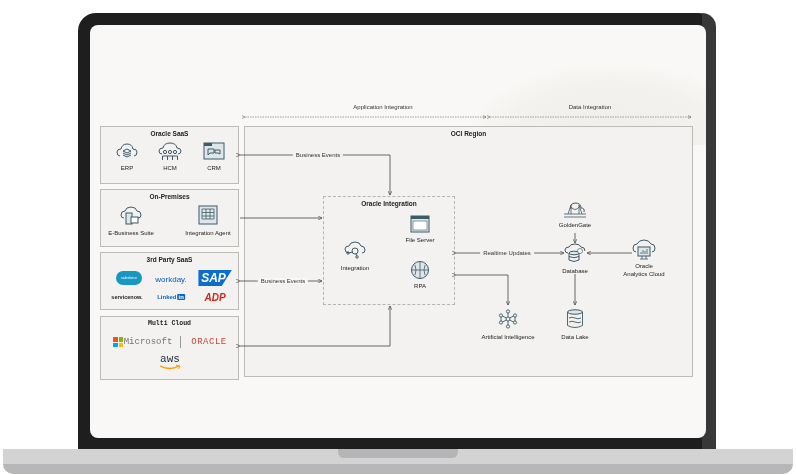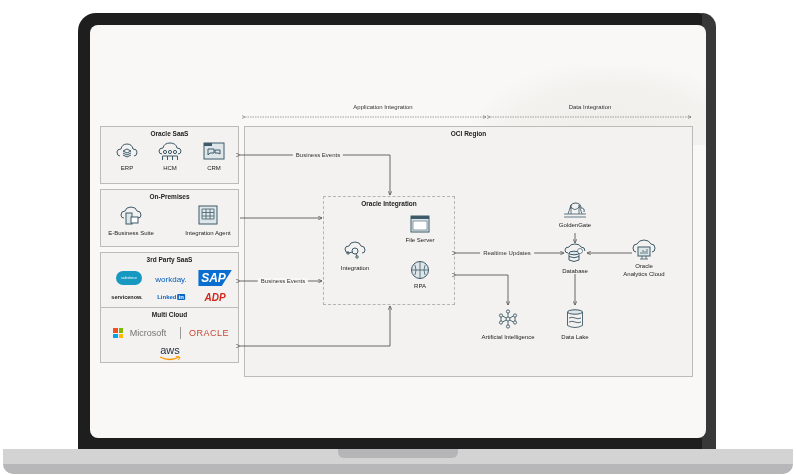--- a/index.html
+++ b/index.html
@@ -78,21 +78,21 @@
     <div class="logo" style="left:28px; top:25px; width:26px; height:14px; background:#1798c1; border-radius:8px; color:#fff; font-size:3.5px; text-align:center; line-height:14px;">salesforce</div>
     <div class="logo" style="left:70px; top:26px; color:#005cb9; font-size:8px;">workday.</div>
     <div class="logo" style="left:114px; top:25px; background:#0a6ed1; color:#fff; font-weight:bold; font-style:italic; font-size:12px; padding:1px 6px 1px 3px; clip-path:polygon(0 0,100% 0,70% 100%,0 100%);">SAP</div>
     <div class="logo" style="left:26px; top:44px; color:#222; font-size:5.5px; font-weight:bold;">servicenow.</div>
     <div class="logo" style="left:70px; top:44px; font-size:6px; font-weight:bold;">
       <span style="color:#0a66c2;">Linked</span><span style="background:#0a66c2; color:#fff; padding:0 1px; margin-left:1px; border-radius:1px;">in</span>
     </div>
     <div class="logo" style="left:114px; top:44px; color:#d0271d; font-size:10px; font-weight:bold; font-style:italic;">ADP</div>
   </div>
 
-  <div class="panel" style="left:10px; top:282px; width:139px; height:56px;">
+  <div class="panel" style="left:10px; top:291px; width:139px; height:64px;font-family:Liberation Mono, monospace;">
     <div class="panel-title">Multi Cloud</div>
     <div style="position:absolute; left:12px; top:20px; width:10px; height:10px;">
       <div style="position:absolute; left:0; top:0; width:4.5px; height:4.5px; background:#f25022;"></div>
       <div style="position:absolute; left:5.5px; top:0; width:4.5px; height:4.5px; background:#7fba00;"></div>
       <div style="position:absolute; left:0; top:5.5px; width:4.5px; height:4.5px; background:#00a4ef;"></div>
       <div style="position:absolute; left:5.5px; top:5.5px; width:4.5px; height:4.5px; background:#ffb900;"></div>
     </div>
     <div class="logo" style="left:47px; top:25px; color:#737373; font-size:9px;">Microsoft</div>
     <div style="position:absolute; left:79px; top:19px; width:1px; height:12px; background:#999;"></div>
     <div class="logo" style="left:108px; top:25px; color:#c74634; font-size:9px; letter-spacing:0.5px;">ORACLE</div>

